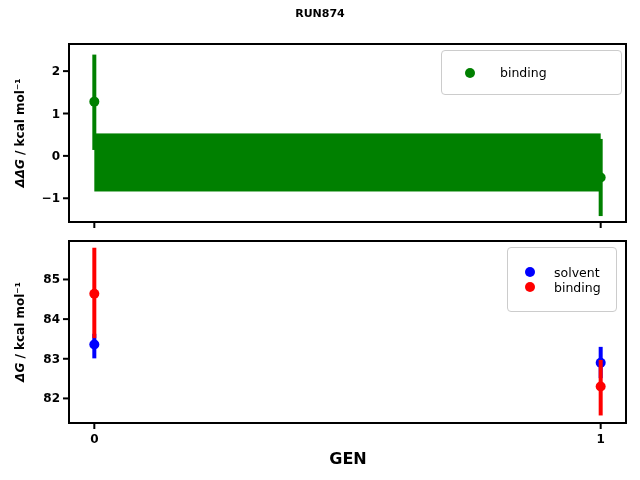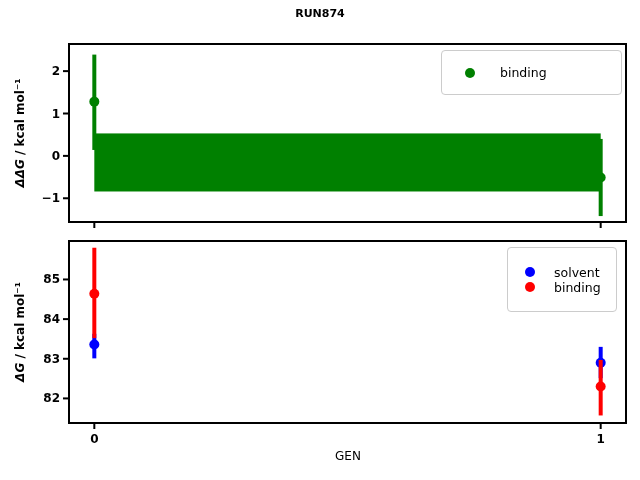--- a/index.html
+++ b/index.html
@@ -13,21 +13,21 @@
     font-size:11px;font-weight:bold;line-height:18px;
   }
   .ylabel{
     position:absolute;left:-78px;width:200px;height:18px;text-align:center;
     font-size:12px;font-weight:bold;transform:rotate(-90deg);
     white-space:nowrap;
   }
   .ylabel .ital{font-style:italic;}
   .xlabel{
     position:absolute;left:68px;top:449px;width:560px;text-align:center;
-    font-size:12px;font-weight:normal;
+    font-size:16px;font-weight:bold;
   }
   .legend{
     position:absolute;background:#ffffff;border:1px solid #cccccc;
     border-radius:4px;font-size:12.5px;box-sizing:border-box;
     padding:18px 4px;display:flex;flex-direction:column;justify-content:center;
   }
   .lrow{display:flex;align-items:center;height:21px;}
   .lmark{display:flex;align-items:center;justify-content:center;flex:0 0 auto;}
   #legend-top .lmark{width:48px;}
   #legend-bottom .lmark{width:36px;}

